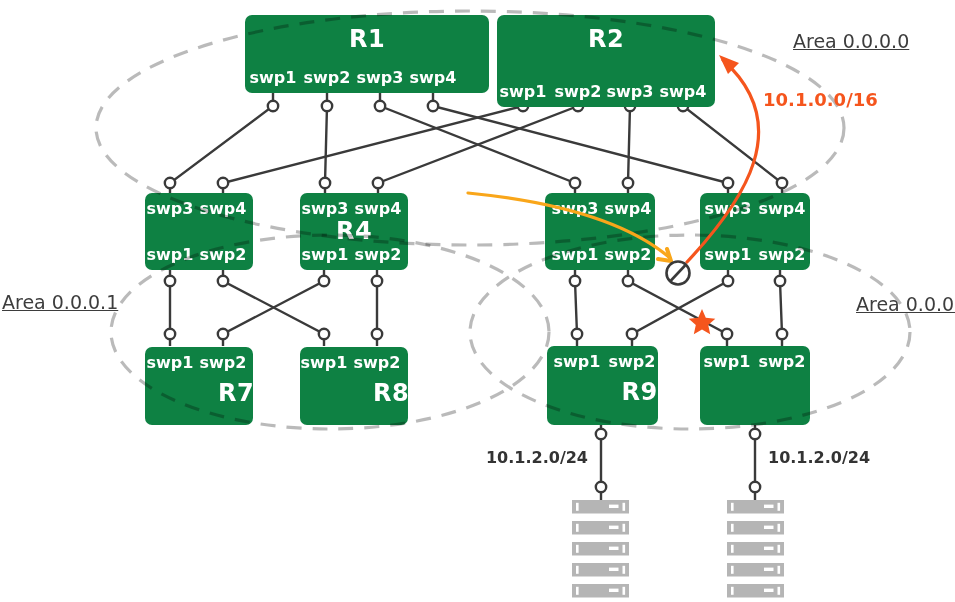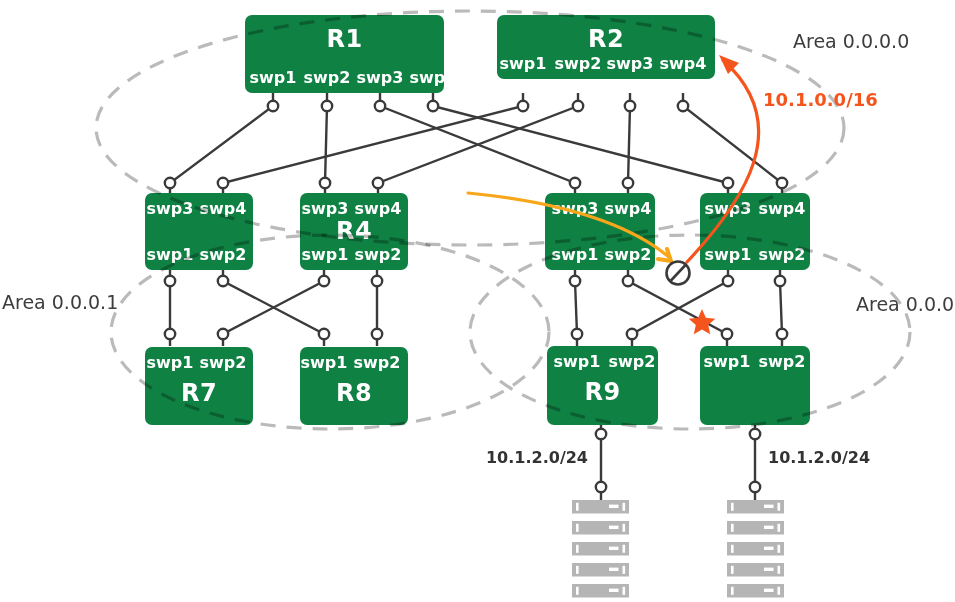--- a/index.html
+++ b/index.html
@@ -15,23 +15,23 @@
     position:absolute;left:0;width:100%;text-align:center;
     font-size:24px;font-weight:bold;letter-spacing:.5px;white-space:nowrap;
   }
   .router .p{
     position:absolute;transform:translateX(-50%);font-size:16px;font-weight:600;white-space:nowrap;
   }
   .router .p.top{top:6px;}
   .router .p.bot{bottom:6px;}
   .spine .rname{top:10px;}
   .mid .rname{top:24px;}
-  .leafb .rname{top:32px;}
+  .leafb .rname{top:32px;padding-left:37px;}
   .arealabel{
-    position:absolute;color:var(--text_dark);font-size:19px;white-space:nowrap;
+    position:absolute;color:var(--text_dark);font-size:19px;white-space:nowrap;text-decoration:underline;
   }
   .iplabel{
     position:absolute;color:#333;font-size:16px;font-weight:bold;white-space:nowrap;
   }
   .routelabel{
     position:absolute;color:var(--accent_orange);font-size:18px;font-weight:bold;white-space:nowrap;
   }
   .lnk{stroke:var(--line_dark);stroke-width:2.4;fill:none;}
   .portc{stroke:var(--line_dark);stroke-width:2.4;fill:#fff;}
   .areael{stroke:var(--area_dash);stroke-width:3.2;fill:none;stroke-dasharray:15 11;}
@@ -143,28 +143,28 @@
         <rect class="srvdetail" x="731" y="565.8" width="2.6" height="8"></rect>
         <rect class="srvdetail" x="777.5" y="565.8" width="2.6" height="8"></rect>
         <rect class="srvdetail" x="764" y="567.6" width="9.5" height="3.4"></rect>
       <rect class="srv" x="727" y="584" width="57" height="13.5"></rect>
         <rect class="srvdetail" x="731" y="586.8" width="2.6" height="8"></rect>
         <rect class="srvdetail" x="777.5" y="586.8" width="2.6" height="8"></rect>
         <rect class="srvdetail" x="764" y="588.6" width="9.5" height="3.4"></rect>
     </g>
   </svg>
 
-  <div class="router spine" style="left:245px;top:15px;width:199px;height:78px;">
+  <div class="router spine" style="left:245px;top:15px;width:244px;height:78px;">
     <div class="rname">R1</div>
     <span class="p bot" style="left:28px">swp1</span>
     <span class="p bot" style="left:82px">swp2</span>
     <span class="p bot" style="left:135px">swp3</span>
     <span class="p bot" style="left:188px">swp4</span>
   </div>
-  <div class="router spine" style="left:497px;top:15px;width:218px;height:64px;">
+  <div class="router spine" style="left:497px;top:15px;width:218px;height:92px;">
     <div class="rname">R2</div>
     <span class="p bot" style="left:26px">swp1</span>
     <span class="p bot" style="left:81px">swp2</span>
     <span class="p bot" style="left:133px">swp3</span>
     <span class="p bot" style="left:186px">swp4</span>
   </div>
 
   <div class="router mid" style="left:145px;top:193px;width:108px;height:77px;">
     <span class="p top" style="left:25px">swp3</span>
     <span class="p top" style="left:78px">swp4</span>

